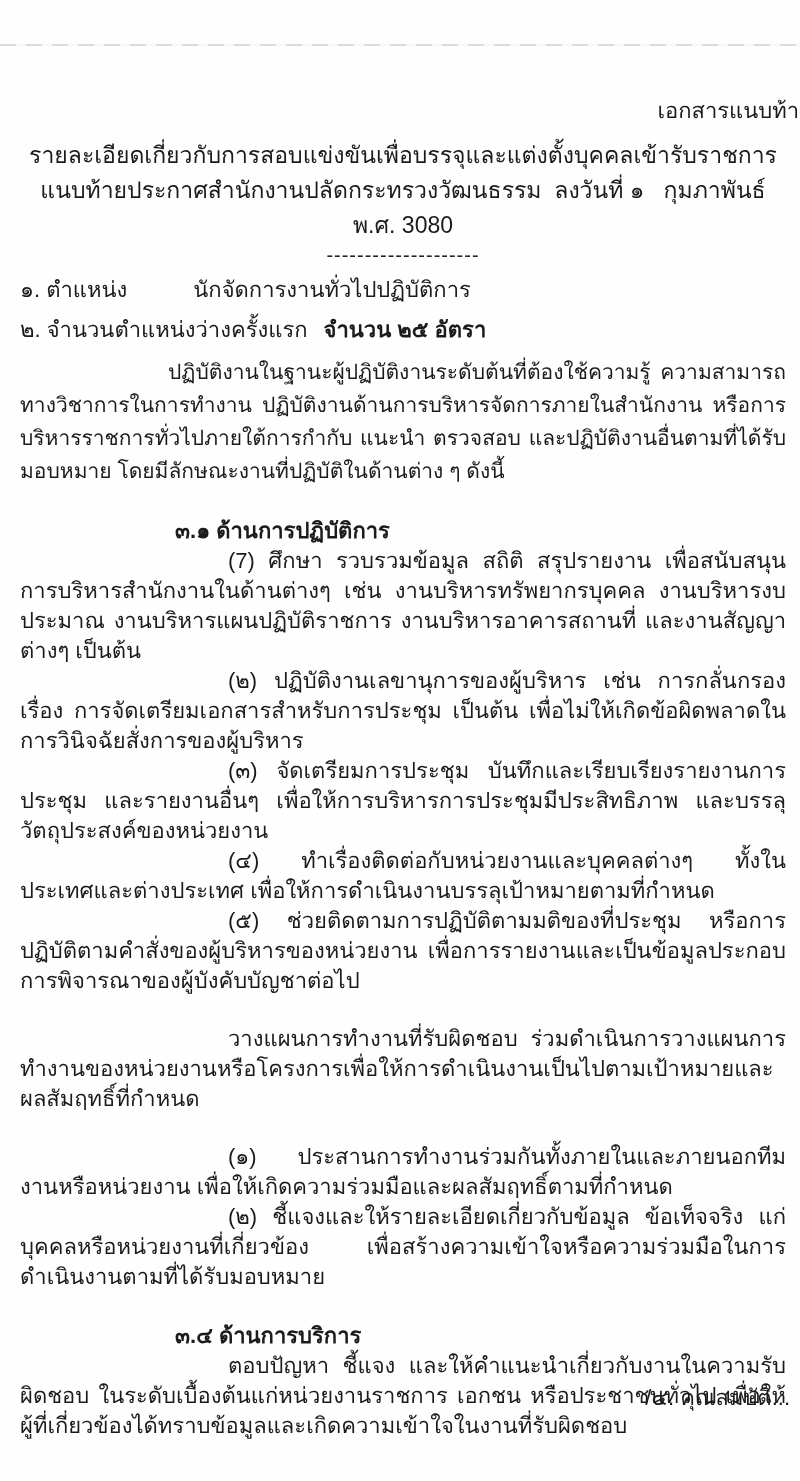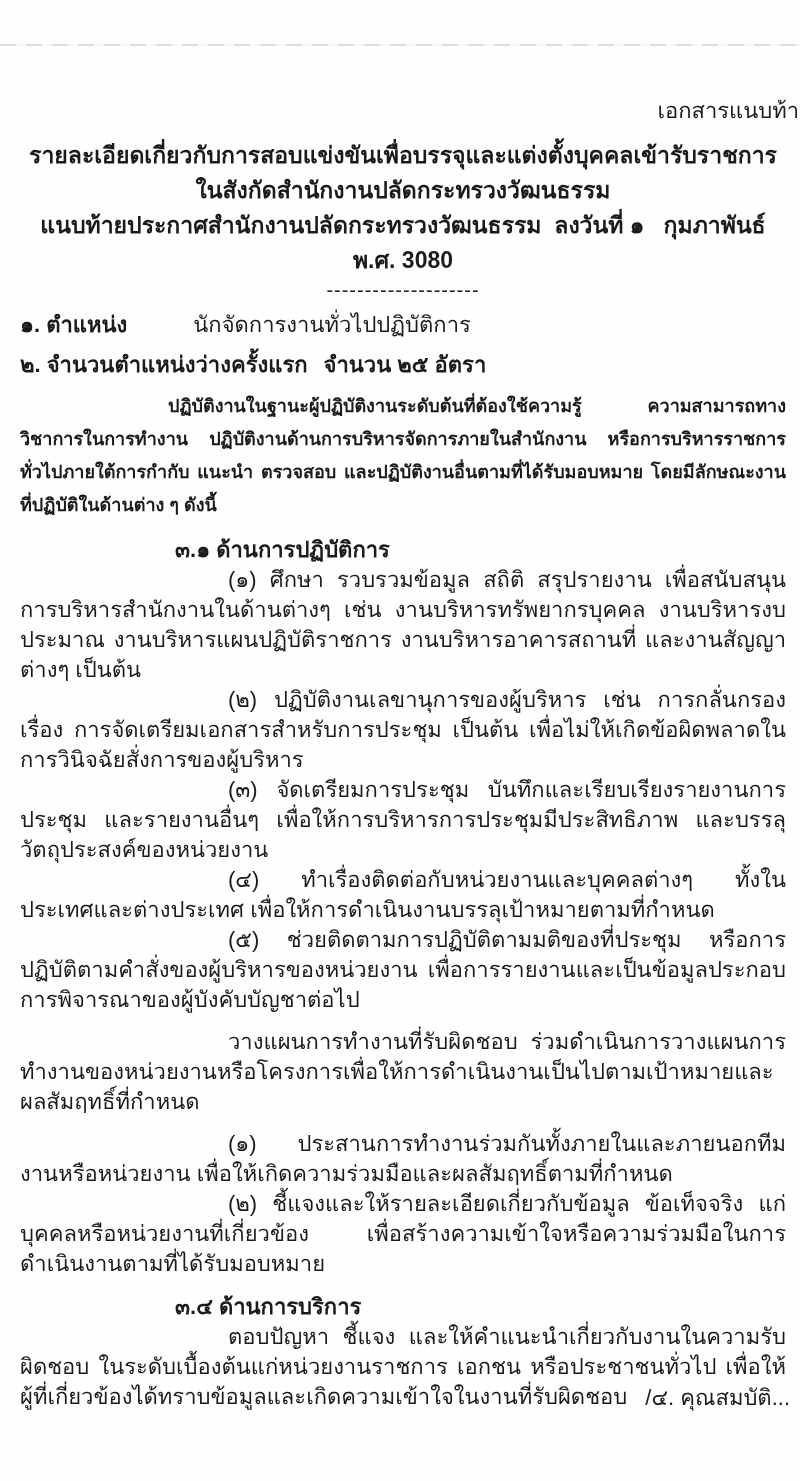--- a/index.html
+++ b/index.html
@@ -21,46 +21,45 @@
   }
   .corner-note {
     position: absolute;
     top: 93px; right: -12px;
     font-size: 22px;
     white-space: nowrap;
   }
   .content { padding: 138px 14px 0 20px; }
   .title-line {
     text-align: center;
-    font-weight: bold;
+    font-weight: normal;
     font-size: 23px;
     line-height: 35px;
     white-space: pre-wrap;
   }
   .separator {
     text-align: center;
     font-size: 20px;
     line-height: 24px;
     letter-spacing: 1px;
     color: #222;
   }
   .fields { margin-top: 3px; }
   .field { font-size: 22px; line-height: 40px; white-space: nowrap; }
-  .field .label { font-weight: bold; }
+  .field .label { font-weight: normal; }
   .field-1 .value { margin-left: 66px; text-align: center; }
   .field-2 .value { margin-left: 16px; font-weight: bold; }
   .intro {
     margin-top: 5px;
-    font-size: 18px;
+    font-size: 21px;
     line-height: 33px;
     text-indent: 148px;
     text-align: justify;
-    font-weight: bold;
   }
-  .section { margin-top: 12px; }
+  .section { margin-top: 28px; }
   .sec-heading {
     margin-left: 155px;
     font-weight: bold;
     font-size: 22px;
     line-height: 31px;
   }
   .sec-item {
     font-size: 22px;
     line-height: 30px;
     text-indent: 208px;
@@ -77,39 +76,38 @@
 
 <div class="page">
 
   <div class="scan-artifact"></div>
 
   <div class="corner-note">เอกสารแนบท้าย</div>
 
   <div class="content">
 
     <div class="title-line">รายละเอียดเกี่ยวกับการสอบแข่งขันเพื่อบรรจุและแต่งตั้งบุคคลเข้ารับราชการ</div>
-    <div class="title-line">ในสังกัดสำนักงานปลัดกระทรวงวัฒนธรรม</div>
     <div class="title-line">แนบท้ายประกาศสำนักงานปลัดกระทรวงวัฒนธรรม  ลงวันที่ ๑   กุมภาพันธ์ พ.ศ. 3080</div>
 
     <div class="separator">--------------------</div>
 
     <div class="fields">
       <div class="field field-1">
         <span class="label">๑. ตำแหน่ง</span><span class="value">นักจัดการงานทั่วไปปฏิบัติการ</span>
       </div>
       <div class="field field-2">
         <span class="label">๒. จำนวนตำแหน่งว่างครั้งแรก</span><span class="value">จำนวน ๒๕ อัตรา</span>
       </div>
     </div>
 
     <div class="intro">ปฏิบัติงานในฐานะผู้ปฏิบัติงานระดับต้นที่ต้องใช้ความรู้ ความสามารถทางวิชาการในการทำงาน ปฏิบัติงานด้านการบริหารจัดการภายในสำนักงาน หรือการบริหารราชการทั่วไปภายใต้การกำกับ แนะนำ ตรวจสอบ และปฏิบัติงานอื่นตามที่ได้รับมอบหมาย โดยมีลักษณะงานที่ปฏิบัติในด้านต่าง ๆ ดังนี้</div>
 
     <div class="section">
       <div class="sec-heading">๓.๑ ด้านการปฏิบัติการ</div>
-      <div class="sec-item">(๑) ศึกษา รวบรวมข้อมูล สถิติ สรุปรายงาน เพื่อสนับสนุนการบริหารสำนักงานในด้านต่างๆ เช่น งานบริหารทรัพยากรบุคคล งานบริหารงบประมาณ งานบริหารแผนปฏิบัติราชการ งานบริหารอาคารสถานที่ และงานสัญญาต่างๆ เป็นต้น</div>
+      <div class="sec-item">(7) ศึกษา รวบรวมข้อมูล สถิติ สรุปรายงาน เพื่อสนับสนุนการบริหารสำนักงานในด้านต่างๆ เช่น งานบริหารทรัพยากรบุคคล งานบริหารงบประมาณ งานบริหารแผนปฏิบัติราชการ งานบริหารอาคารสถานที่ และงานสัญญาต่างๆ เป็นต้น</div>
       <div class="sec-item">(๒) ปฏิบัติงานเลขานุการของผู้บริหาร เช่น การกลั่นกรองเรื่อง การจัดเตรียมเอกสารสำหรับการประชุม เป็นต้น เพื่อไม่ให้เกิดข้อผิดพลาดในการวินิจฉัยสั่งการของผู้บริหาร</div>
       <div class="sec-item">(๓) จัดเตรียมการประชุม บันทึกและเรียบเรียงรายงานการประชุม และรายงานอื่นๆ เพื่อให้การบริหารการประชุมมีประสิทธิภาพ และบรรลุวัตถุประสงค์ของหน่วยงาน</div>
       <div class="sec-item">(๔) ทำเรื่องติดต่อกับหน่วยงานและบุคคลต่างๆ ทั้งในประเทศและต่างประเทศ เพื่อให้การดำเนินงานบรรลุเป้าหมายตามที่กำหนด</div>
       <div class="sec-item">(๕) ช่วยติดตามการปฏิบัติตามมติของที่ประชุม หรือการปฏิบัติตามคำสั่งของผู้บริหารของหน่วยงาน เพื่อการรายงานและเป็นข้อมูลประกอบการพิจารณาของผู้บังคับบัญชาต่อไป</div>
     </div>
 
     <div class="section">
       <div class="sec-item">วางแผนการทำงานที่รับผิดชอบ ร่วมดำเนินการวางแผนการทำงานของหน่วยงานหรือโครงการเพื่อให้การดำเนินงานเป็นไปตามเป้าหมายและผลสัมฤทธิ์ที่กำหนด</div>
     </div>
 

